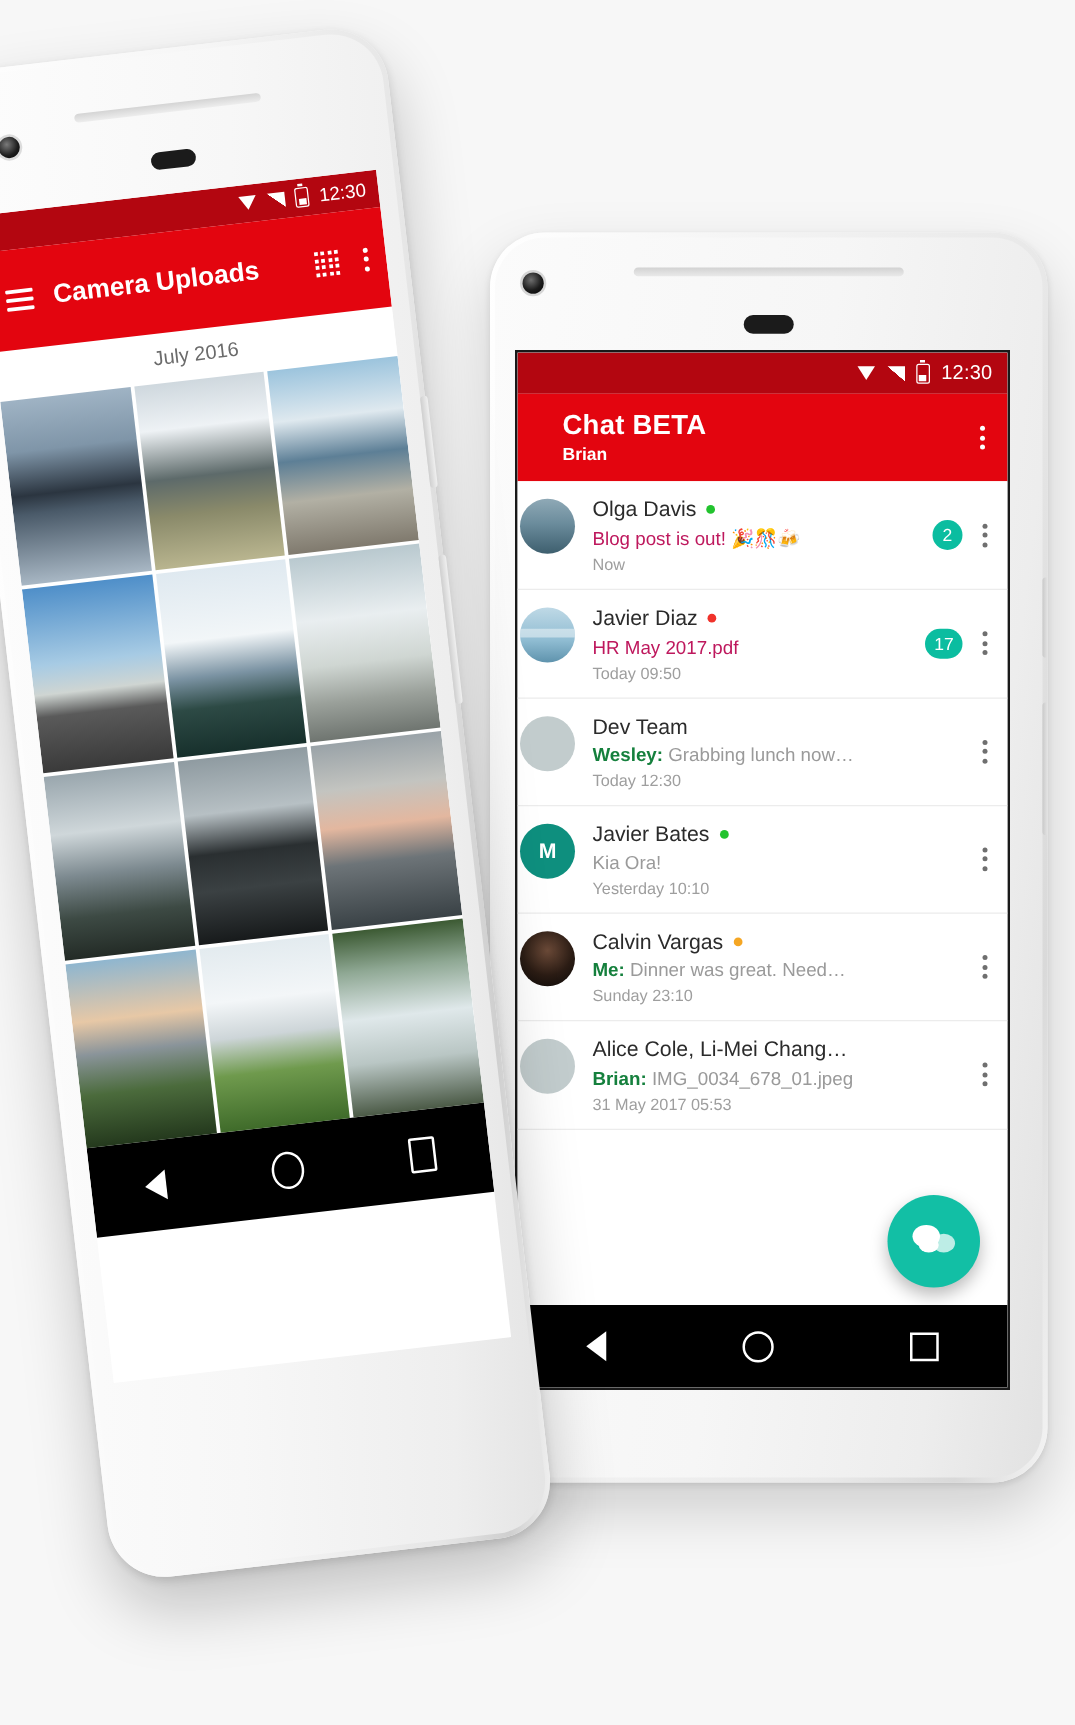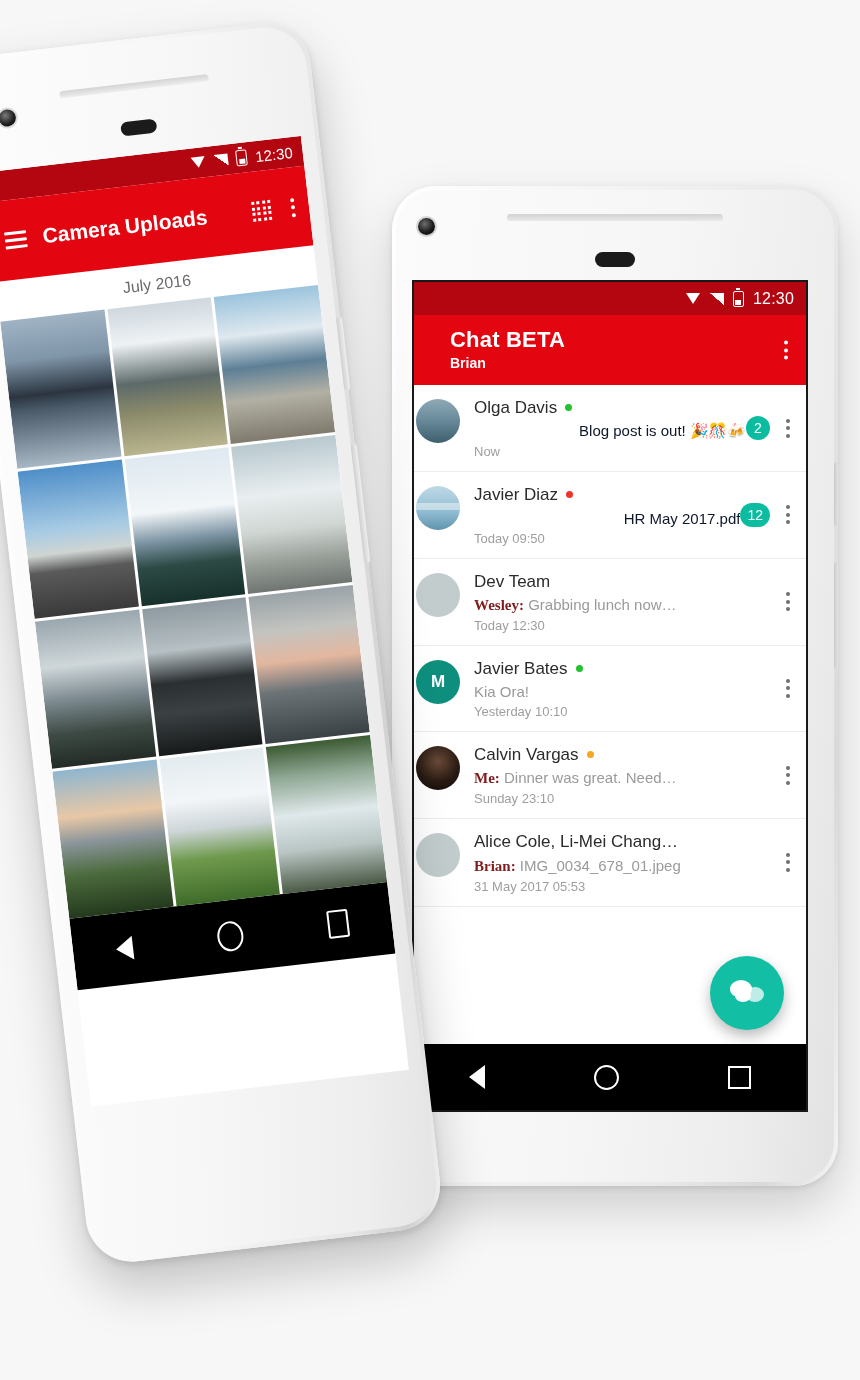--- a/index.html
+++ b/index.html
@@ -73,22 +73,22 @@
   .av.a4{background:#0e8f7e;color:#fff;display:flex;align-items:center;justify-content:center;
          font-size:17px;font-weight:bold;}
   .av.a5{background:radial-gradient(circle at 50% 35%,#6b4a38 0%,#2b1c14 55%,#0b0908 100%);}
   .av.a6{background:#c2cccd;}
   .av .strip{position:absolute;left:0;right:0;top:38%;height:16%;background:rgba(255,255,255,.45);}
   .meta{flex:1;min-width:0;}
   .nm{font-size:17px;color:#2b2b2b;line-height:1.25;display:flex;align-items:center;gap:8px;
       white-space:nowrap;overflow:hidden;}
   .dot{width:7px;height:7px;border-radius:50%;flex:0 0 7px;}
   .snip{font-size:15px;margin-top:4px;color:#9a9a9a;white-space:nowrap;overflow:hidden;}
-  .snip.unread{color:#0f172a;text-align:right;}
-  .snip b{color:#7f1d1d;font-weight:bold;font-family:Liberation Serif, serif;}
+  .snip.unread{color:#be185d;}
+  .snip b{color:#15803d;font-weight:bold;}
   .tm{font-size:13px;color:#9e9e9e;margin-top:4px;}
   .badge{background:#0bbda0;color:#fff;border-radius:12px;min-width:24px;height:24px;padding:0 7px;
          display:flex;align-items:center;justify-content:center;font-size:14px;
          align-self:center;margin-right:10px;box-sizing:border-box;}
   .rowkebab{display:flex;flex-direction:column;gap:3.5px;align-self:center;padding:0 6px;}
   .rowkebab i{width:4px;height:4px;border-radius:50%;background:#6f6f6f;display:block;}
 
   
   .fab{position:absolute;right:22px;bottom:80px;width:74px;height:74px;border-radius:50%;
        background:#12bfa5;box-shadow:0 6px 14px rgba(0,0,0,.28);
@@ -207,21 +207,21 @@
               <span class="strip"></span>
             </div>
             <div class="meta">
               <div class="nm">
                 <span>Javier Diaz</span>
                 <span class="dot" style="background: rgb(240, 50, 43);"></span>
               </div>
               <div class="snip unread">HR May 2017.pdf</div>
               <div class="tm">Today 09:50</div>
             </div>
-            <div class="badge">12</div>
+            <div class="badge">17</div>
             <div class="rowkebab">
               <i></i>
               <i></i>
               <i></i>
             </div>
           </div>
           <div class="row">
             <div class="av a3"></div>
             <div class="meta">
               <div class="nm">

